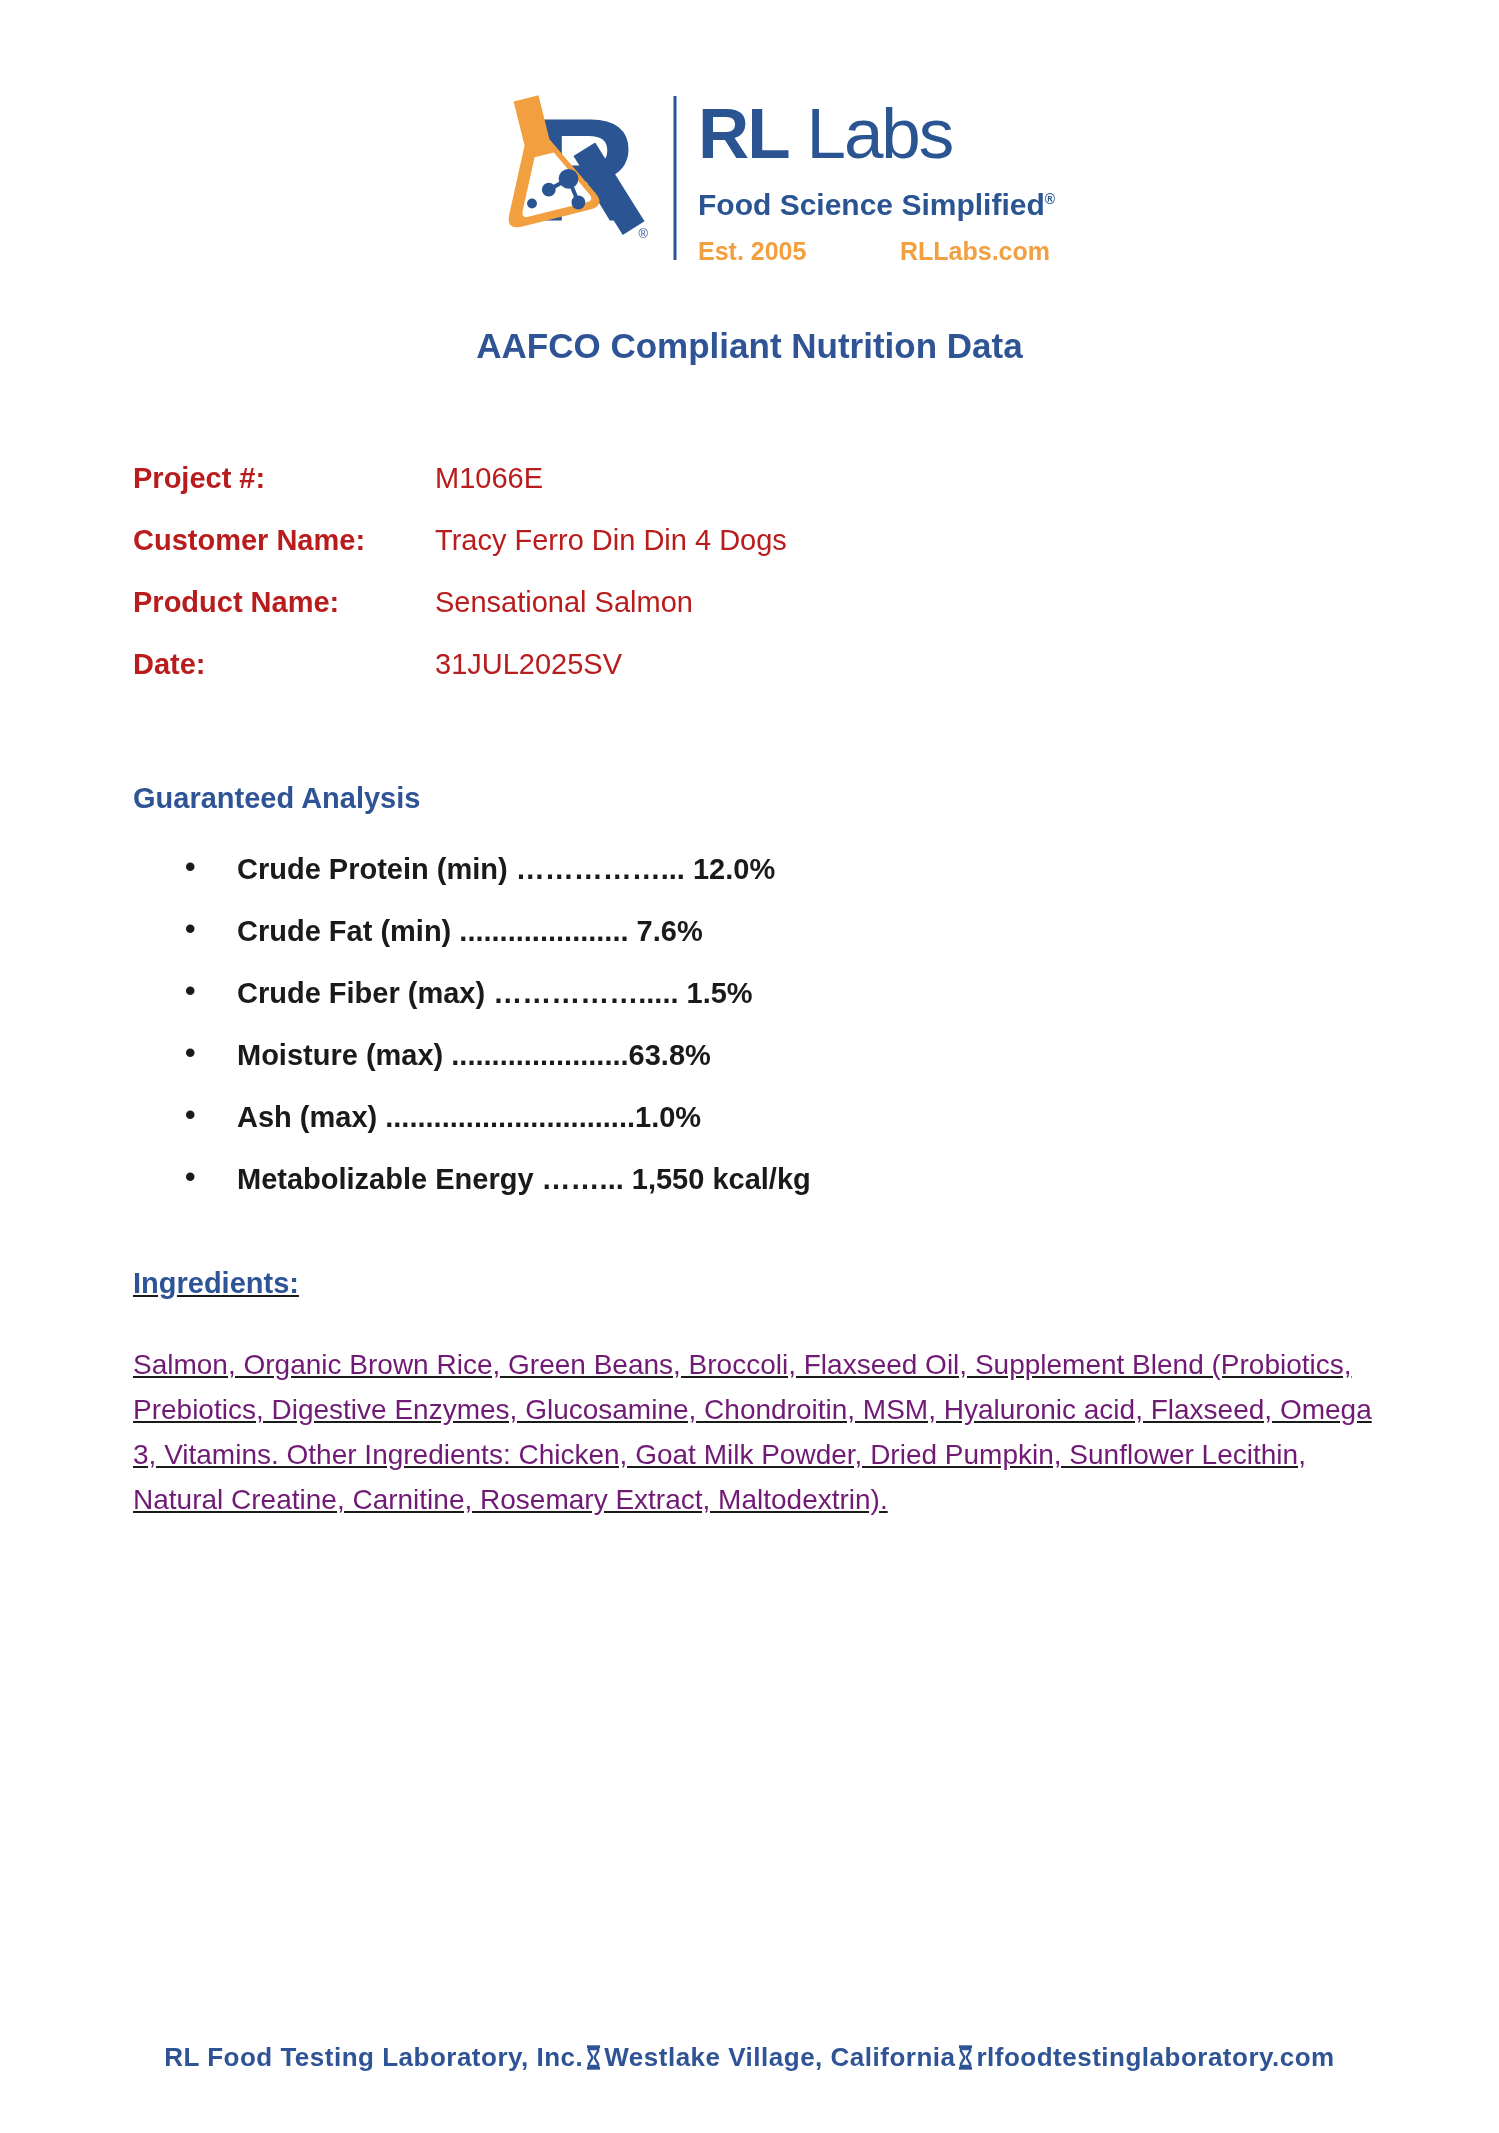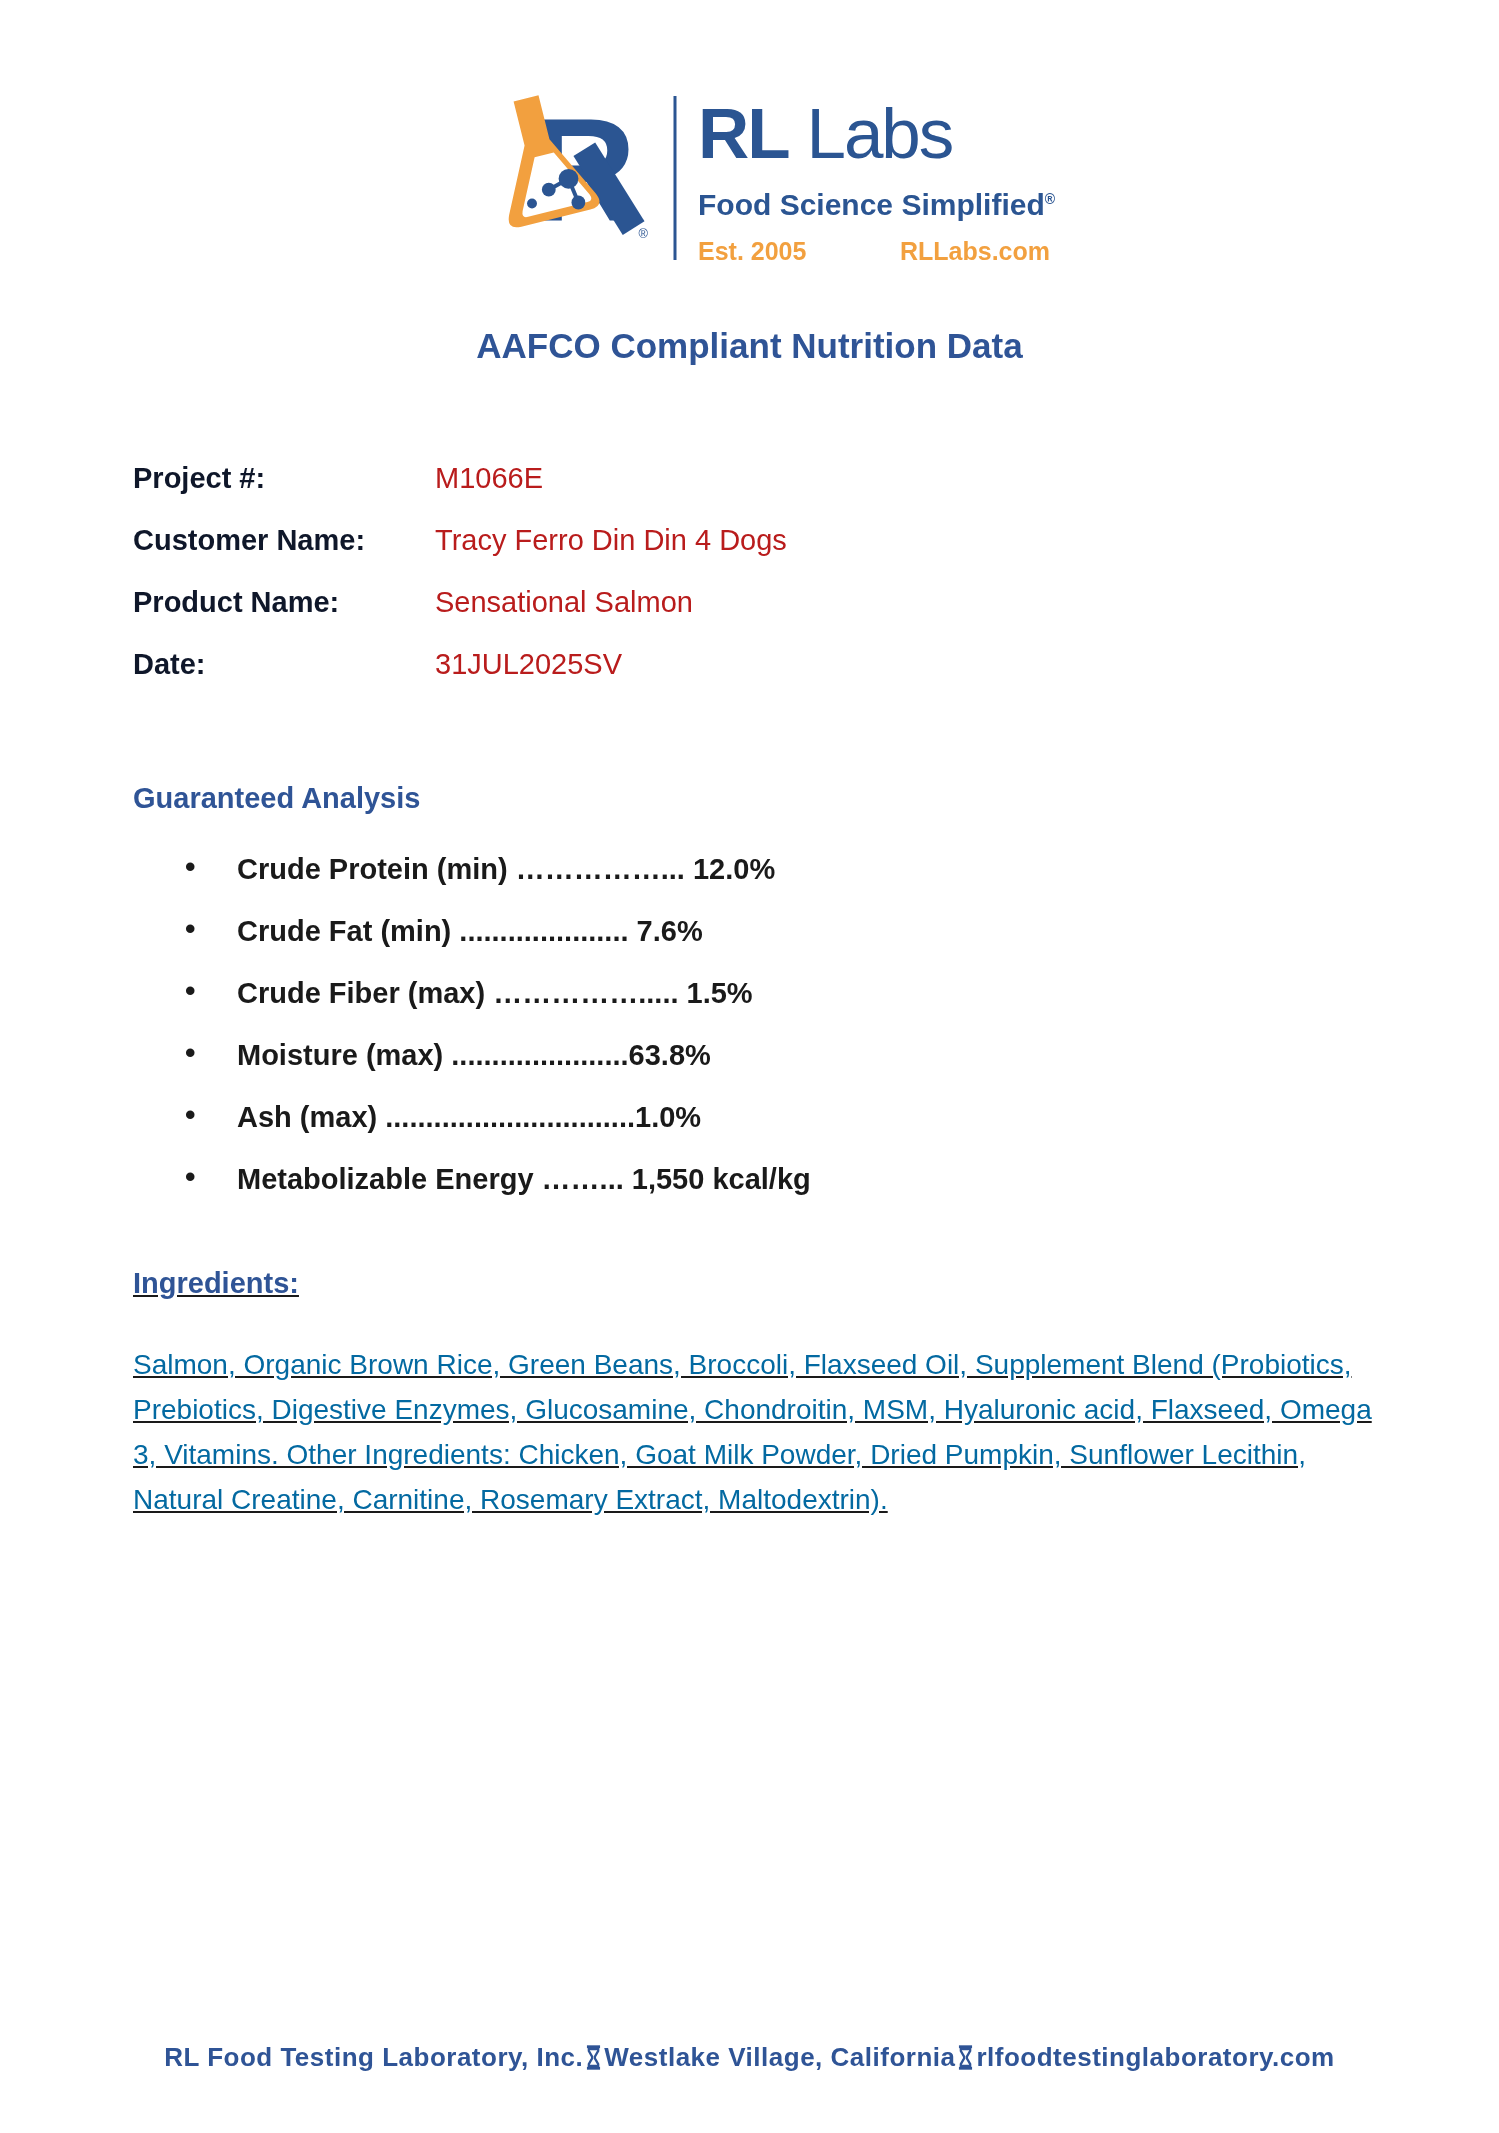--- a/index.html
+++ b/index.html
@@ -43,42 +43,42 @@
     position:absolute; top:326px; left:0; width:100%;
     text-align:center; color:#2F5496;
     font-size:35px; font-weight:700;
   }
 
   
   .fields { position:absolute; top:463px; left:133px; }
   .field-row { margin-bottom:31px; font-size:29px; line-height:31px; }
   .field-label {
     display:inline-block; width:302px;
-    color:#0f172a; font-weight:700;
+    color:#b91c1c; font-weight:700;
   }
   .field-value { color:#b91c1c; }
 
   
   .ga { position:absolute; top:782px; left:133px; }
   .section-heading { color:#2F5496; font-size:29px; font-weight:700; }
   .ga-list { list-style:none; margin-top:40px; }
   .ga-item {
     position:relative; padding-left:104px;
     font-size:29px; font-weight:700; color:#1a1a1a;
     margin-bottom:33px; line-height:29px;
   }
   .ga-item .bullet-dot {
     position:absolute; left:52px; top:-3px;
     font-size:30px; font-weight:700;
   }
 
   
   .ingredients { position:absolute; top:1267px; left:133px; width:1240px;text-decoration:underline; }
   .ingredients p {
-    margin-top:42px; font-size:28px; line-height:45px; color:#0369a1;
+    margin-top:42px; font-size:28px; line-height:45px; color:#701a75;
   }
 
   
   .footer {
     position:absolute; top:2042px; left:0; width:100%;
     display:flex; align-items:center; justify-content:center;
     gap:3px;
     color:#2F5496; font-weight:700; font-size:26px; letter-spacing:0.5px;
   }
   .footer .hourglass { flex:0 0 auto; display:block; }

